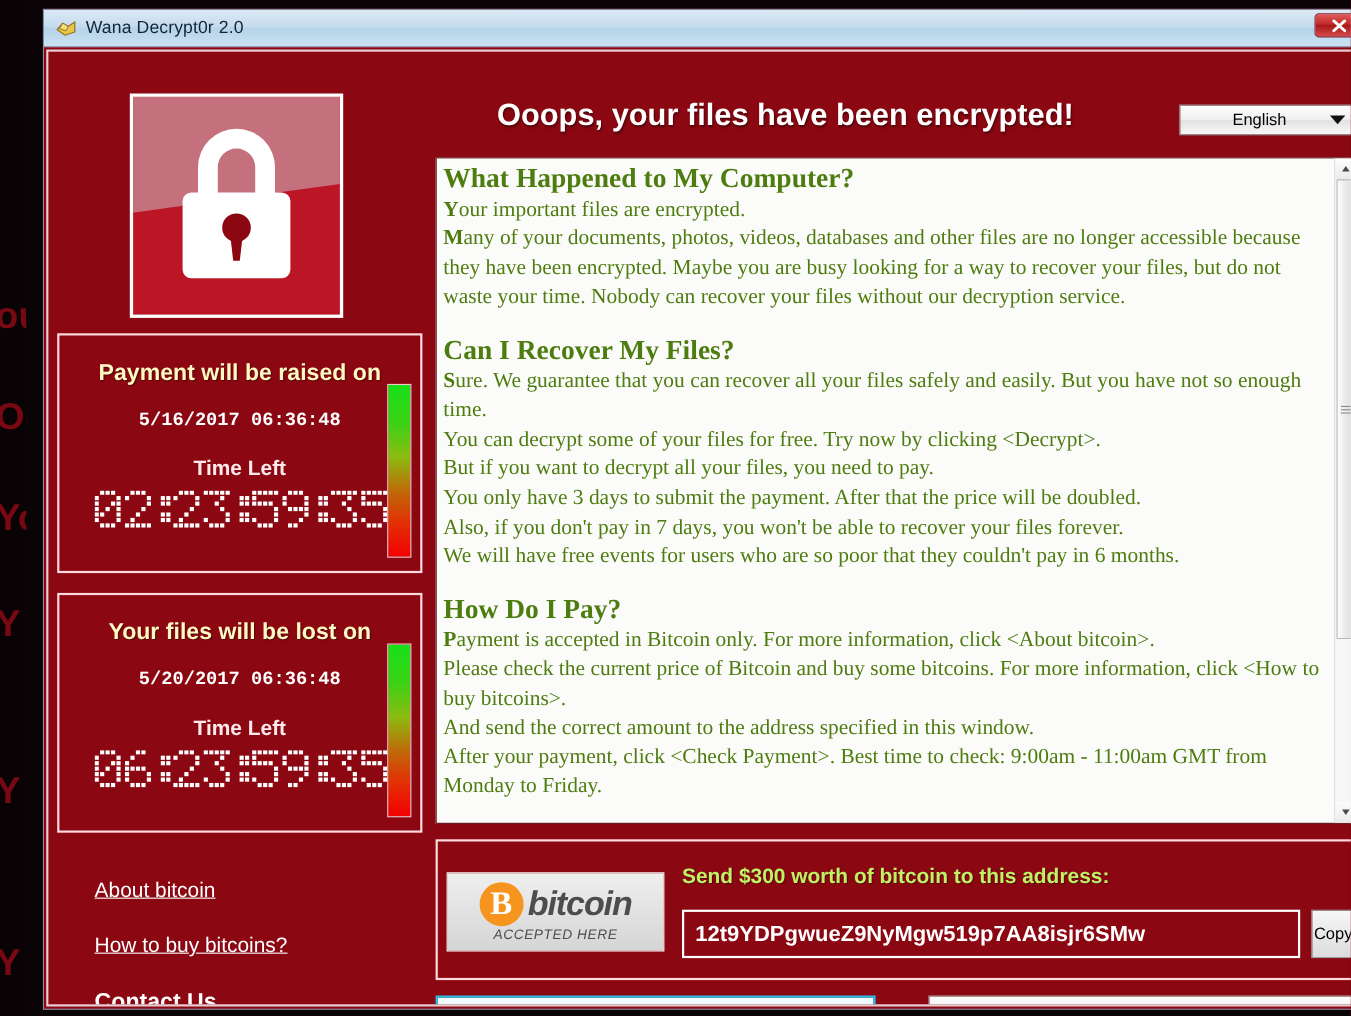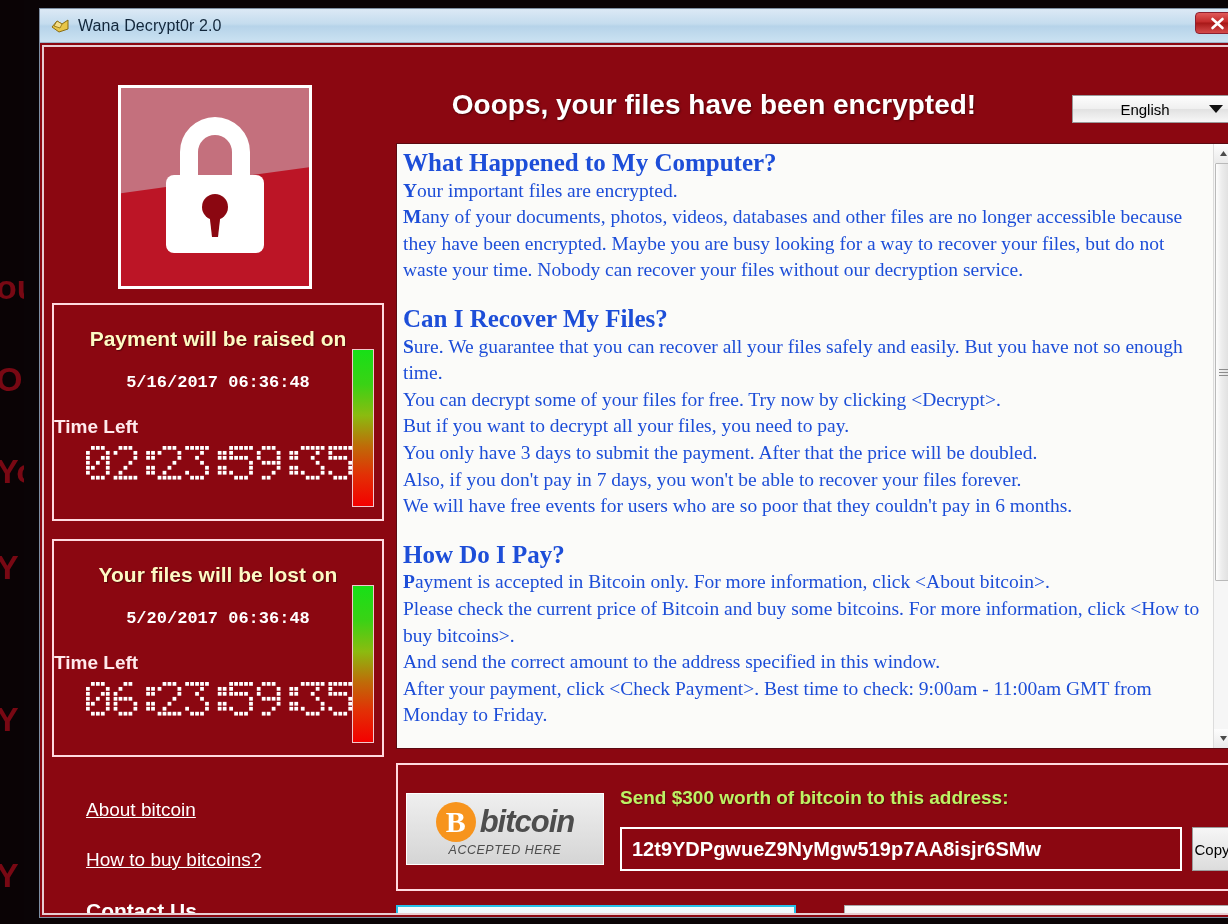--- a/index.html
+++ b/index.html
@@ -174,21 +174,21 @@
   }
   .p-date {
     text-align: center;
     color: #ffffff;
     font-size: 17px;
     font-weight: bold;
     margin-top: 22px;
     font-family: Liberation Mono, monospace;
   }
   .p-timeleft {
-    text-align: left;
+    text-align: center;
     color: #ffe9ec;
     font-size: 19px;
     font-weight: bold;
     margin-top: 24px;
     font-family: "Liberation Sans", sans-serif;
   }
   .lcd {
     text-align: center;
     margin-top: 8px;
     padding-left: 6px;
@@ -224,21 +224,21 @@
     width: 838px; height: 606px;
     background: #fbfbf9;
     border: 1px solid #5a0a12;
     display: flex;
     overflow: hidden;
   }
   .textarea-content {
     flex: 1;
     padding: 6px 10px 0 6px;
     font-family: "Liberation Serif", serif;
-    color: #1d4ed8;
+    color: #4d7c0f;
     font-size: 19.5px;
     line-height: 26.6px;
     overflow: hidden;
   }
   .textarea-content h2 {
     font-size: 25px;
     font-weight: bold;
     margin: 0 0 1px 0;
     font-family: "Liberation Serif", serif;
   }

